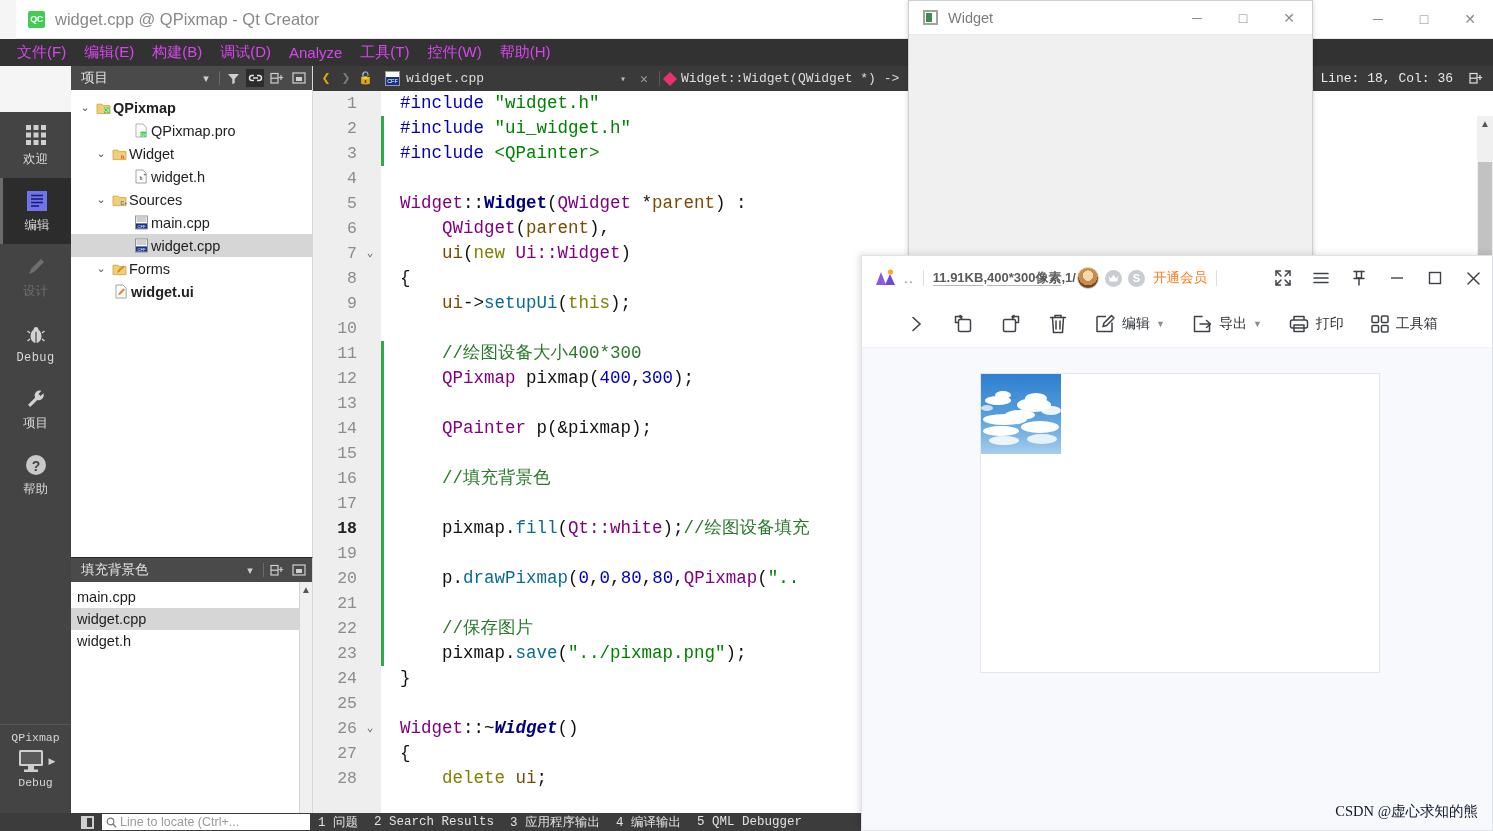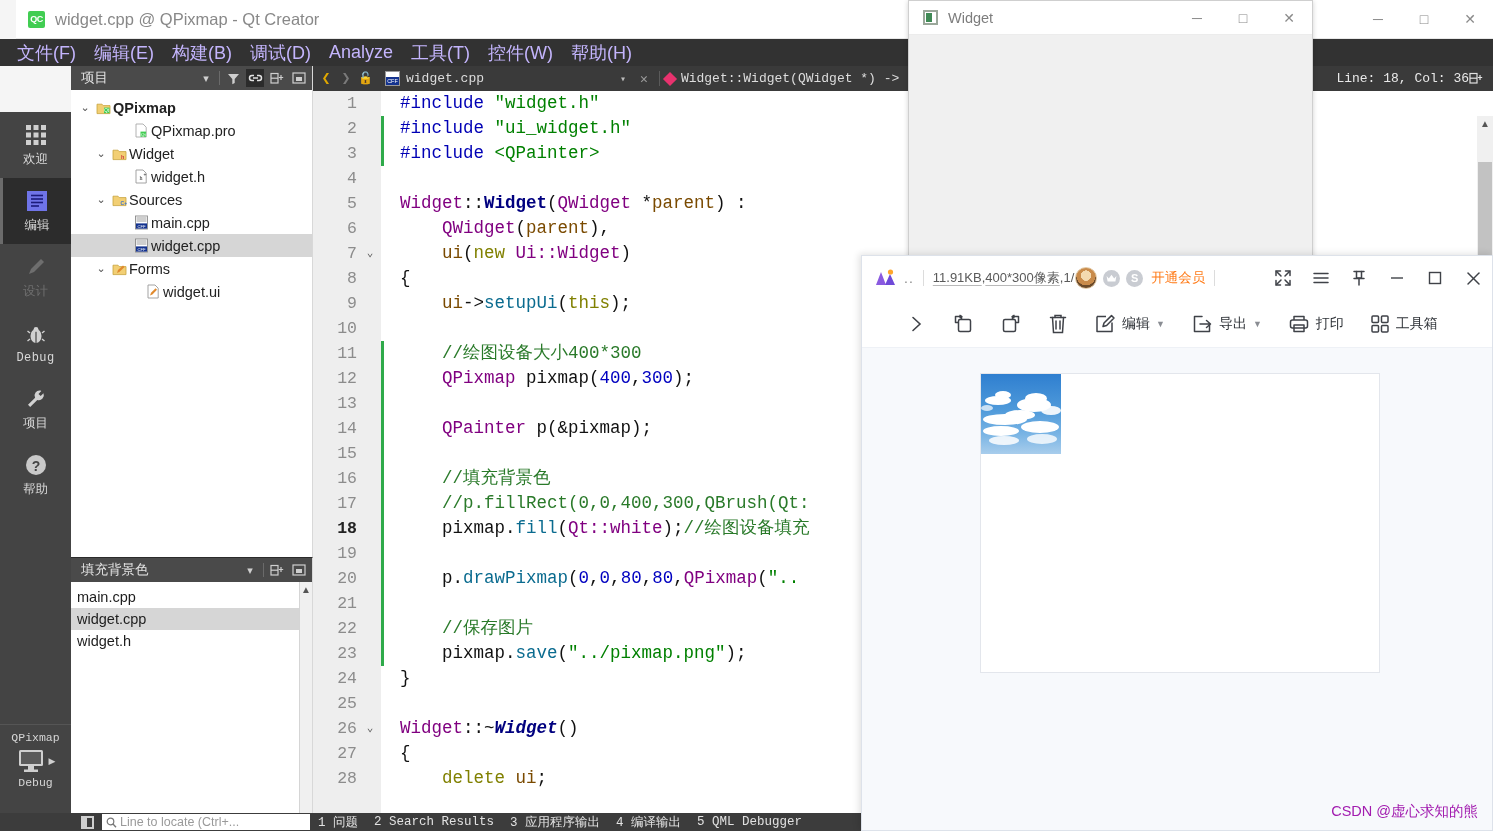--- a/index.html
+++ b/index.html
@@ -30,21 +30,21 @@
   }
   .qt-title {
     font-size: 16.5px; color: #888888; font-family: "Liberation Sans", sans-serif;
   }
 
   .qt-menubar {
     position: absolute; left: 0; top: 39px; width: 1493px; height: 27px;
     background: #323232; display: flex; align-items: center; padding-left: 8px;
   }
   .qt-menu-item {
-    font-size: 18px; color: #c4b5fd; padding: 3px 9px;
+    font-size: 15px; color: #d946ef; padding: 3px 9px;
     font-family: "Liberation Sans", sans-serif; white-space: nowrap;
   }
 
   
   .qt-modebar {
     position: absolute; left: 0; top: 66px; width: 71px; height: 747px;
     background: #444444;
     margin-top: 46px;
   }
   .mode-item {
@@ -109,21 +109,21 @@
   .tab-nav { display:flex; align-items:center; gap:2px; padding: 0 4px; }
   .nav-ic { width:18px; text-align:center; font-size:15px; }
   .tab-chip { display:flex; align-items:center; gap:6px; padding: 0 6px; height:25px; background:#3a3a3a; }
   .cff-ico { width:15px; height:15px; background:#fff; border:1px solid #999; position:relative; }
   .cff-ico:after{ content:"CFF"; position:absolute; left:0; bottom:0; right:0; height:8px;
     background:#14338f; color:#fff; font-size:5.5px; text-align:center; line-height:8px;
     font-family:"Liberation Sans", sans-serif; }
   .tab-sep { width:1px; height:15px; background:#5a5a5a; margin:0 5px; }
   .bc-diamond { width:10px; height:10px; background:#e8326e; transform:rotate(45deg); margin-right:6px; }
   .line-col { margin-left:auto; padding-right:10px; font-family:"Liberation Mono", monospace;
-    font-size:13px; color:#e9e9e9; display:flex; align-items:center; gap:0;}
+    font-size:13px; color:#e9e9e9; display:flex; align-items:center; gap:16px;}
 
   .code-area { position:absolute; left:0; top:25px; right:0; bottom:0; background:#ffffff; overflow:hidden; }
   .gutter { position:absolute; left:0; top:0; width:68px; bottom:0; background:#eeeeee; }
   .code-lines { position:absolute; left:0; top:0; right:0; bottom:0;
     font-family:"Liberation Mono", monospace; font-size:17.5px; line-height:25px; }
   .cl { display:flex; height:25px; align-items:center; white-space:pre; }
   .lnum { width:46px; text-align:right; color:#8c8c8c; font-size:16.5px; padding-right:2px; }
   .lnum.cur { color:#222; font-weight:bold;text-align:right; }
   .fold { width:22px; text-align:center; color:#555; font-size:11px; }
   .modbar { width:3px; height:25px; }
@@ -180,21 +180,21 @@
 
   
   #viewer {
     position:absolute; left:861px; top:255px; width:632px; height:576px;
     background:#f7f9fc; border:1px solid #dde2ea; box-shadow: -2px -1px 7px rgba(0,0,0,.12);
   }
   .vw-top { height:44px; display:flex; align-items:center; background:#ffffff; padding-left:12px; }
   .vw-logo { width:24px; height:20px; position:relative; margin-right:6px; }
   .vw-dots { font-size:14px; color:#8a8a8a; letter-spacing:1px; }
   .vw-vsep { width:1px; height:16px; background:#dcdcdc; margin:0 9px; }
-  .vw-meta { font-size:13px; color:#5a5a5a; font-family:"Liberation Sans", sans-serif; }
+  .vw-meta { font-size:13px; color:#5a5a5a; font-family:"Liberation Sans", sans-serif;font-weight:bold; }
   .vw-meta u { text-decoration: underline; text-underline-offset:3px; text-decoration-color:#b9b9b9;}
   .vw-avatar { width:22px; height:22px; border-radius:50%; margin-left:1px;
     background: radial-gradient(circle at 50% 38%, #f3d9b0 0 32%, #c98b4b 33% 60%, #6b4a2a 61% 100%);
     border:1px solid #e3c9a5; }
   .badge { width:17px; height:17px; border-radius:50%; margin-left:6px;
     display:flex;align-items:center;justify-content:center; color:#fff; font-size:10px; }
   .badge.crown { background:#c9ccd2; }
   .badge.s { background:#c9ccd2; font-weight:bold; font-size:11px; }
   .vip { color:#ff7b18; font-size:13.5px; margin-left:8px; font-family:"Liberation Sans", sans-serif; }
   .vw-right { margin-left:auto; display:flex; align-items:center; }
@@ -207,22 +207,22 @@
   .tb-text { font-size:14px; font-family:"Liberation Sans", sans-serif; color:#2f3338; }
   .caret { font-size:9px; color:#8a8d93; }
 
   .vw-canvas { position:absolute; left:0; top:92px; right:0; bottom:0; background:#f7f9fc; }
   .paper { position:absolute; left:118px; top:25px; width:400px; height:300px;
     background:#ffffff; border:1px solid #e3e6ec; }
   .sky { position:absolute; left:0; top:0; width:80px; height:80px; overflow:hidden;
     background: linear-gradient(#2f7fd0 0%, #4f9ada 45%, #79b4e4 75%, #a8cdec 100%); }
   .cl1,.cl2,.cl3,.cl4,.cl5,.cl6,.cl7,.cl8 { position:absolute; background:#ffffff; border-radius:50%;
      filter: blur(0.6px); }
-  .watermark { position:absolute; right:14px; bottom:9px; font-size:14.5px; color:#a21caf;
-    font-family:Liberation Sans, sans-serif; }
+  .watermark { position:absolute; right:14px; bottom:9px; font-size:14.5px; color:#0f172a;
+    font-family:Liberation Serif, serif; }
 
   svg { display:block; }
 </style>
 </head>
 <body>
 
 <div id="root">
 
   <div id="qtcreator">
 
@@ -480,21 +480,21 @@
           <span class="twisty">⌄</span>
           <span class="t-ico">
             <svg width="15" height="14" viewBox="0 0 15 14">
                 <path d="M1 3.2h5l1.3 1.4H14V12.6H1z" fill="#f2cf74" stroke="#c7a33e" stroke-width=".8"></path>
                 <path d="M5 11 L6 8 L11 3.4 L12.6 5 L7.6 9.8 Z" fill="#e08a2e"></path>
               </svg>
           </span>
           <span class="t-label">Forms</span>
         </div>
 
-        <div class="tree-row" style="padding-left:56px;">
+        <div class="tree-row" style="padding-left:24px;font-weight:bold;">
           <span class="twisty"></span>
           <span class="t-ico">
             <svg width="14" height="15" viewBox="0 0 14 15">
                 <path d="M2 1h7l3.2 3.2V14H2z" fill="#fff" stroke="#999" stroke-width=".9"></path>
                 <path d="M4 11.5 L5 8.8 L9.6 4.2 L11 5.7 L6.4 10.4 Z" fill="#e08a2e"></path>
               </svg>
           </span>
           <span class="t-label">widget.ui</span>
         </div>
       </div>
@@ -571,21 +571,21 @@
             <div class="cl"><span class="lnum">7</span><span class="fold">⌄</span><span class="modbar"></span><span class="ctext"><span class="k-pln">    </span><span class="k-var">ui</span><span class="k-pln">(</span><span class="k-kw">new</span><span class="k-pln"> </span><span class="k-type">Ui::Widget</span><span class="k-pln">)</span></span></div>
             <div class="cl"><span class="lnum">8</span><span class="fold"></span><span class="modbar"></span><span class="ctext"><span class="k-pln">{</span></span></div>
             <div class="cl"><span class="lnum">9</span><span class="fold"></span><span class="modbar"></span><span class="ctext"><span class="k-pln">    </span><span class="k-var">ui</span><span class="k-pln">-&gt;</span><span class="k-fn">setupUi</span><span class="k-pln">(</span><span class="k-kw">this</span><span class="k-pln">);</span></span></div>
             <div class="cl"><span class="lnum">10</span><span class="fold"></span><span class="modbar"></span><span class="ctext"></span></div>
             <div class="cl"><span class="lnum">11</span><span class="fold"></span><span class="modbar green"></span><span class="ctext"><span class="k-cmt">    //绘图设备大小400*300</span></span></div>
             <div class="cl"><span class="lnum">12</span><span class="fold"></span><span class="modbar green"></span><span class="ctext"><span class="k-pln">    </span><span class="k-type">QPixmap</span><span class="k-pln"> pixmap(</span><span class="k-num">400</span><span class="k-pln">,</span><span class="k-num">300</span><span class="k-pln">);</span></span></div>
             <div class="cl"><span class="lnum">13</span><span class="fold"></span><span class="modbar green"></span><span class="ctext"></span></div>
             <div class="cl"><span class="lnum">14</span><span class="fold"></span><span class="modbar green"></span><span class="ctext"><span class="k-pln">    </span><span class="k-type">QPainter</span><span class="k-pln"> p(&amp;pixmap);</span></span></div>
             <div class="cl"><span class="lnum">15</span><span class="fold"></span><span class="modbar green"></span><span class="ctext"></span></div>
             <div class="cl"><span class="lnum">16</span><span class="fold"></span><span class="modbar green"></span><span class="ctext"><span class="k-cmt">    //填充背景色</span></span></div>
-            <div class="cl"><span class="lnum">17</span><span class="fold"></span><span class="modbar green"></span><span class="ctext"><span class="k-cmt">    //p.fillRect(0,0,400,300,QBrush(Qt:</span></span></div>
+            <div class="cl"><span class="lnum">17</span><span class="fold"></span><span class="modbar green"></span></div>
             <div class="cl"><span class="lnum cur">18</span><span class="fold"></span><span class="modbar green"></span><span class="ctext"><span class="k-pln">    pixmap.</span><span class="k-fn">fill</span><span class="k-pln">(</span><span class="k-type">Qt::white</span><span class="k-pln">);</span><span class="k-cmt">//绘图设备填充</span></span></div>
             <div class="cl"><span class="lnum">19</span><span class="fold"></span><span class="modbar green"></span><span class="ctext"></span></div>
             <div class="cl"><span class="lnum">20</span><span class="fold"></span><span class="modbar green"></span><span class="ctext"><span class="k-pln">    p.</span><span class="k-fn">drawPixmap</span><span class="k-pln">(</span><span class="k-num">0</span><span class="k-pln">,</span><span class="k-num">0</span><span class="k-pln">,</span><span class="k-num">80</span><span class="k-pln">,</span><span class="k-num">80</span><span class="k-pln">,</span><span class="k-type">QPixmap</span><span class="k-pln">(</span><span class="k-str">"..</span></span></div>
             <div class="cl"><span class="lnum">21</span><span class="fold"></span><span class="modbar green"></span><span class="ctext"></span></div>
             <div class="cl"><span class="lnum">22</span><span class="fold"></span><span class="modbar green"></span><span class="ctext"><span class="k-cmt">    //保存图片</span></span></div>
             <div class="cl"><span class="lnum">23</span><span class="fold"></span><span class="modbar green"></span><span class="ctext"><span class="k-pln">    pixmap.</span><span class="k-fn">save</span><span class="k-pln">(</span><span class="k-str">"../pixmap.png"</span><span class="k-pln">);</span></span></div>
             <div class="cl"><span class="lnum">24</span><span class="fold"></span><span class="modbar"></span><span class="ctext"><span class="k-pln">}</span></span></div>
             <div class="cl"><span class="lnum">25</span><span class="fold"></span><span class="modbar"></span><span class="ctext"></span></div>
             <div class="cl"><span class="lnum">26</span><span class="fold">⌄</span><span class="modbar"></span><span class="ctext"><span class="k-class">Widget</span><span class="k-pln">::~</span><span class="k-dtor">Widget</span><span class="k-pln">()</span></span></div>
             <div class="cl"><span class="lnum">27</span><span class="fold"></span><span class="modbar"></span><span class="ctext"><span class="k-pln">{</span></span></div>

